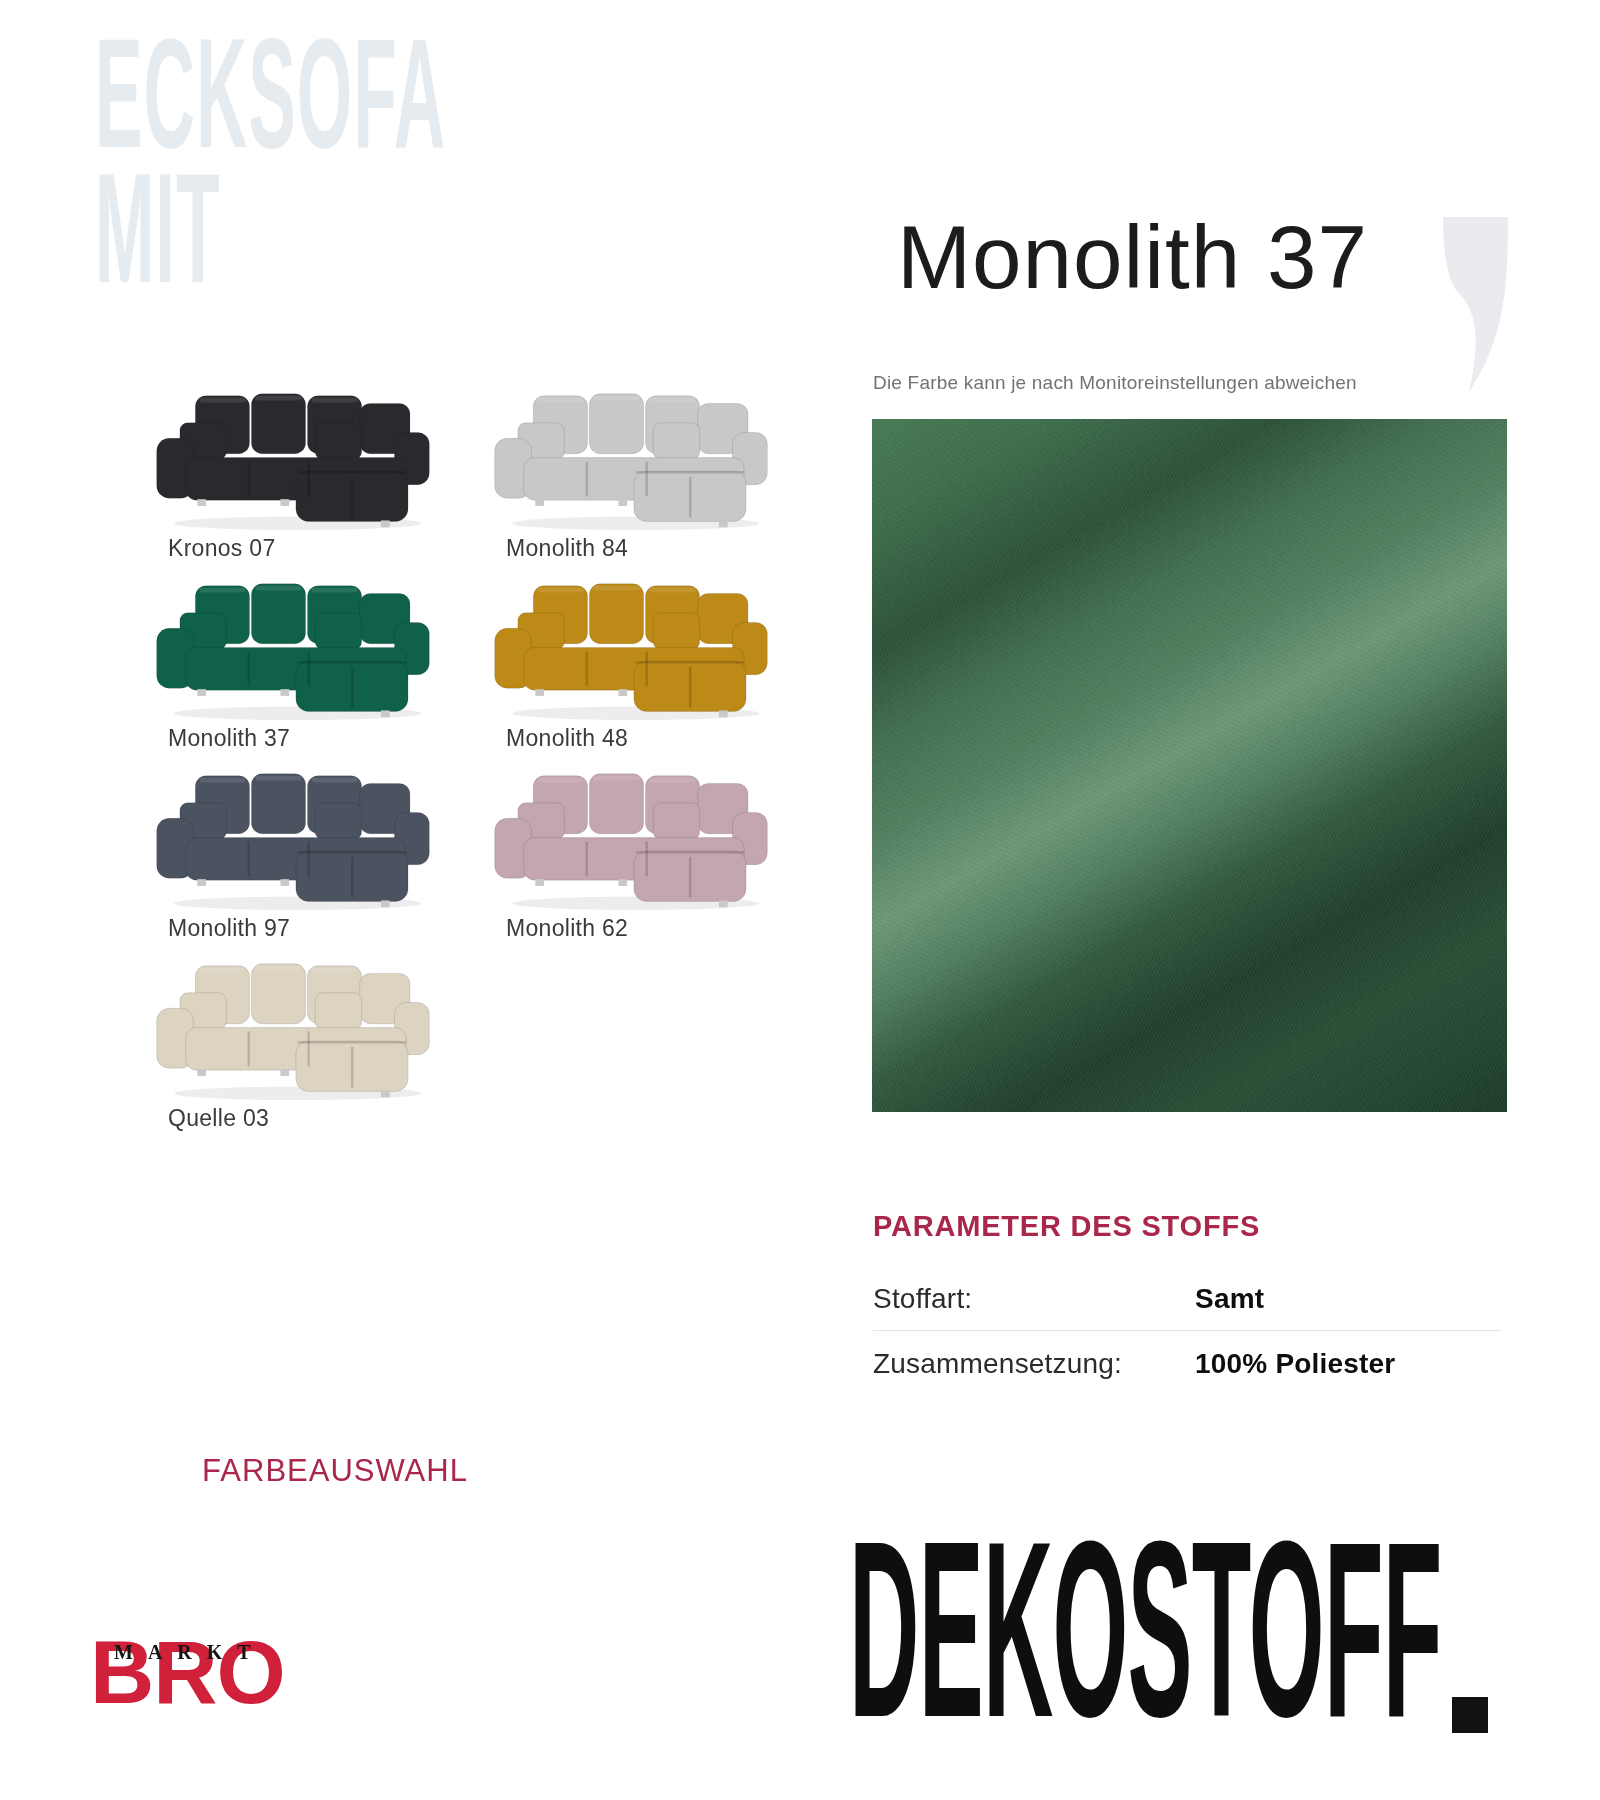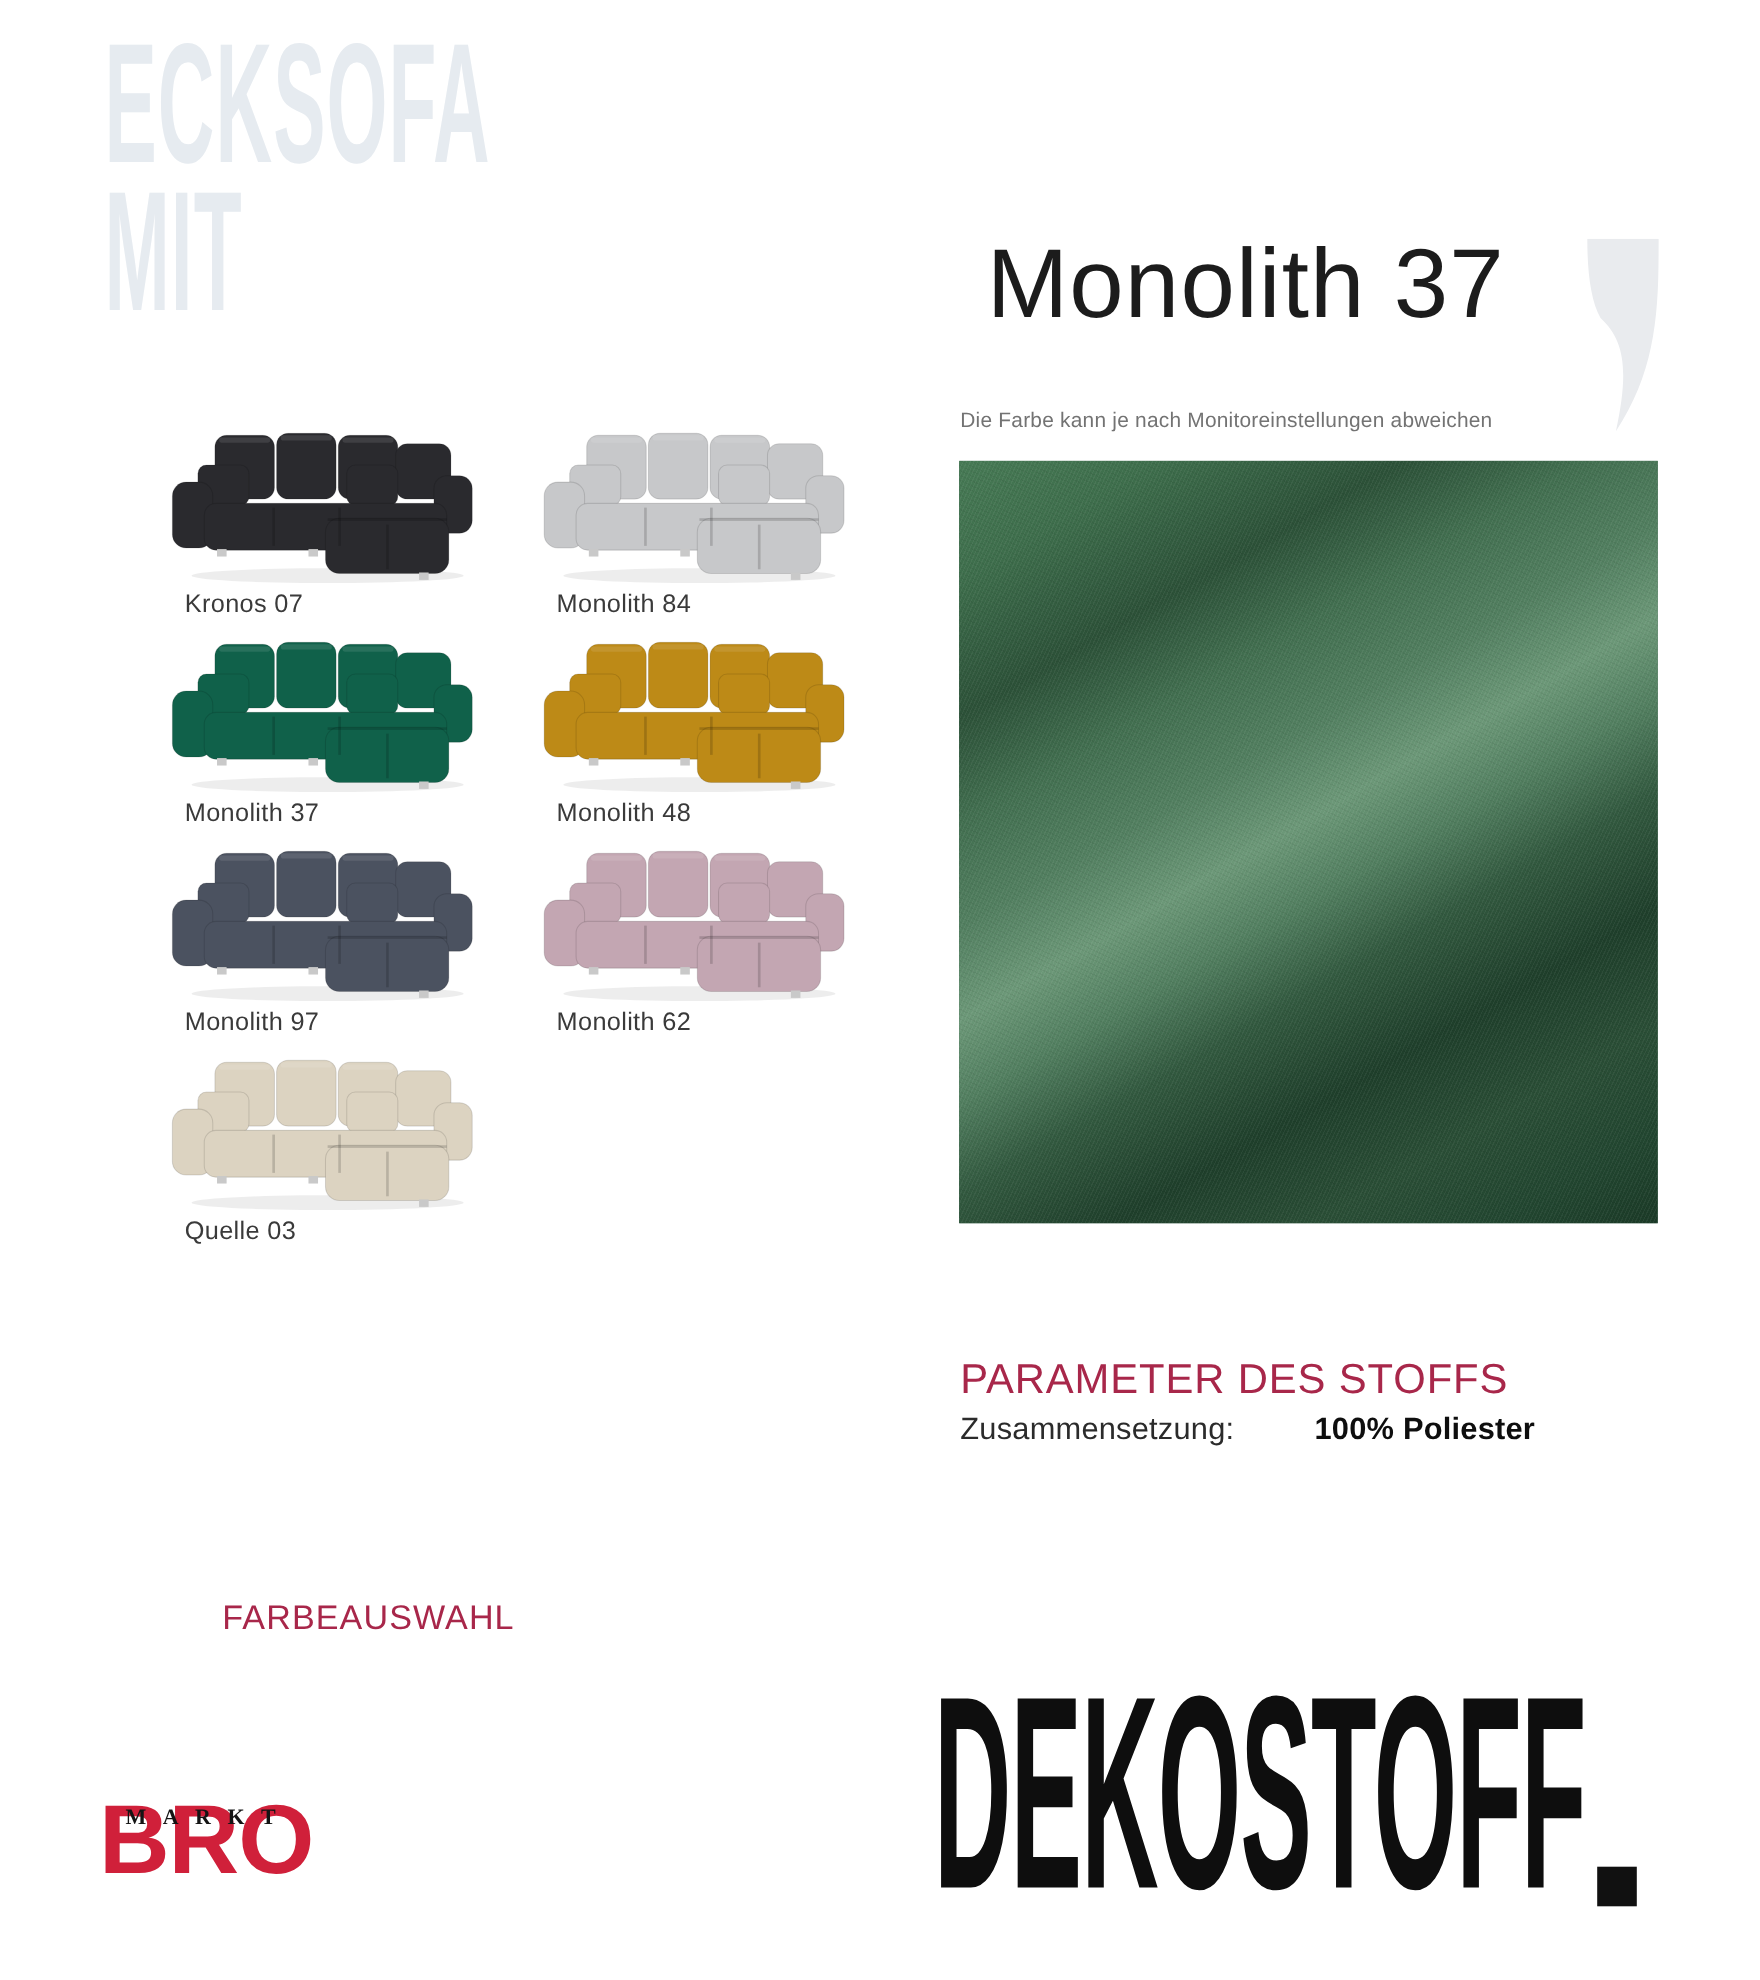--- a/index.html
+++ b/index.html
@@ -45,23 +45,22 @@
       repeating-linear-gradient(25deg, rgba(0,0,0,0.05) 0px, rgba(0,0,0,0.05) 1px, transparent 1px, transparent 4px),
       linear-gradient(150deg,
         #477a55 0%, #3e6e4c 10%, #2c5138 22%, #426f50 31%,
         #527f60 40%, #6c9878 48%, #527f60 55%, #32593f 63%,
         #1f3f2b 73%, #2a4e36 83%, #224630 92%, #1b3a27 100%);
     background-color:var(--fabric-base);
   }
   
   .params-heading{
     position:absolute;left:873px;top:1210px;
-    font-size:38px;letter-spacing:0.8px;color:var(--accent);
-    font-weight:400;
-    margin-top:23px;
+    font-size:29px;letter-spacing:0.8px;color:var(--accent);
+    font-weight:700;
   }
   .params-table{
     position:absolute;left:873px;top:1268px;width:628px;
   }
   .params-row{
     display:flex;align-items:center;height:66px;
   }
   .params-row + .params-row{border-top:1px solid #e4e4e4;}
   .params-row:first-child{height:62px;}
   .params-label{
@@ -199,20 +198,24 @@
       </svg>
     <div class="swatch-label">Quelle 03</div>
   </div>
 </div>
 
 <div class="swatch-heading">FARBEAUSWAHL</div>
 
 <div class="params-heading">PARAMETER DES STOFFS</div>
 <div class="params-table">
   <div class="params-row">
+    <div class="params-label">Stoffart:</div>
+    <div class="params-value">Samt</div>
+  </div>
+  <div class="params-row">
     <div class="params-label">Zusammensetzung:</div>
     <div class="params-value">100% Poliester</div>
   </div>
 </div>
 
 <div class="dekostoff">DEKOSTOFF</div>
 <div class="brand-dot">.</div>
 <div class="bro-logo">BRO</div>
 <div class="markt-logo">MARKT</div>
 

